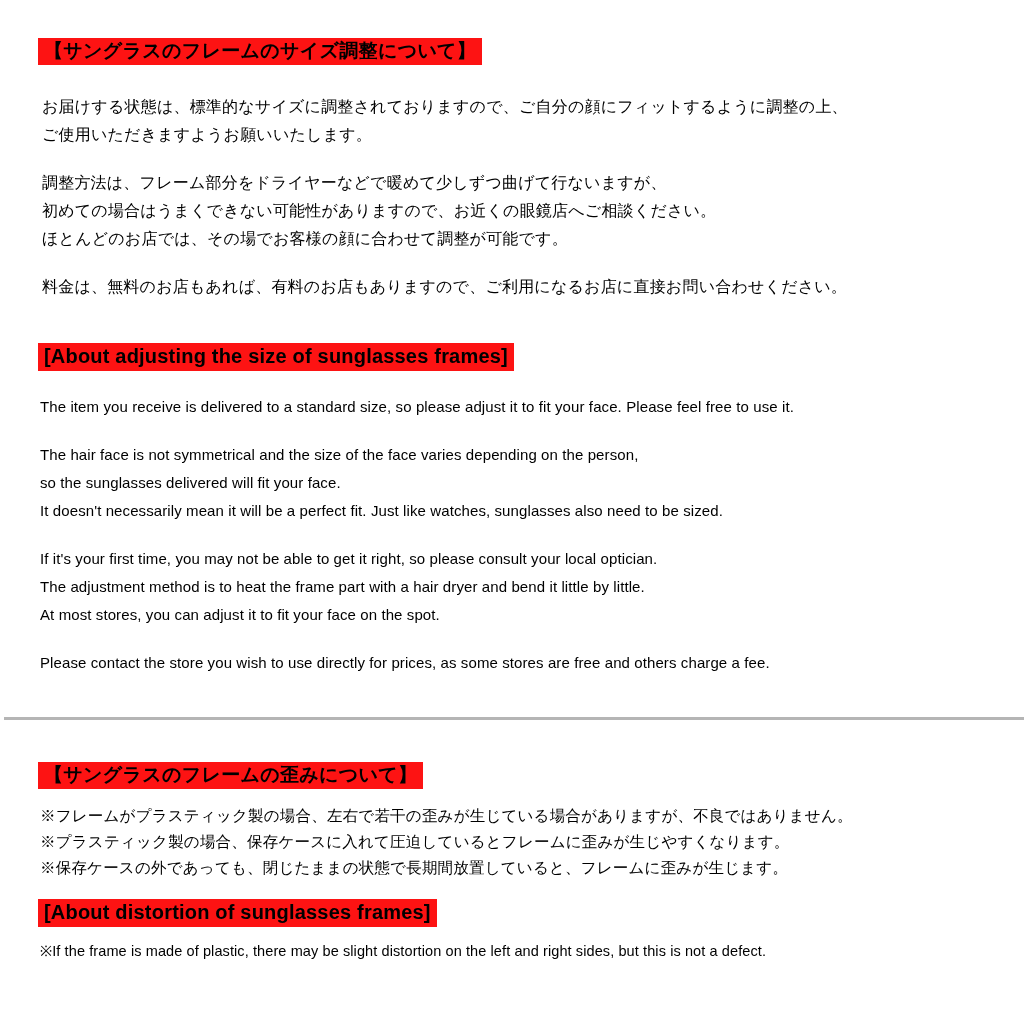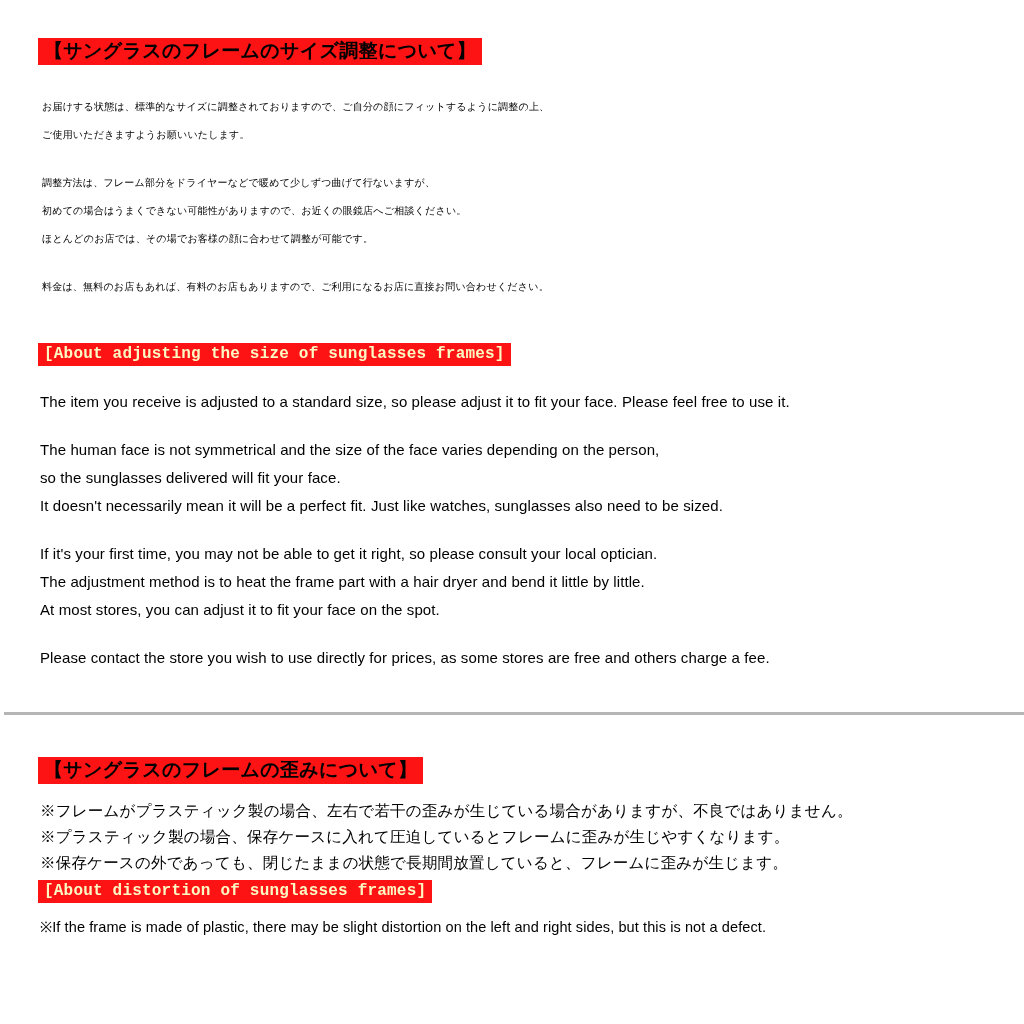--- a/index.html
+++ b/index.html
@@ -27,30 +27,29 @@
     color: #000000;
     font-weight: bold;
     padding: 2px 6px 3px 6px;
     line-height: 1.15;
   }
   .jp-head {
     font-size: 19px;
     letter-spacing: 0.3px;
   }
   .en-head {
-    font-size: 16px;
+    font-size: 20px;
     letter-spacing: 0.2px;
-    color: #fef9c3;
-    font-family: Liberation Mono, monospace;
+    color: #000000;
   }
   .block {
     margin: 0;
   }
   .jp-body {
-    font-size: 10px;
+    font-size: 16px;
     line-height: 28px;
     letter-spacing: 0.2px;
     color: #000;
   }
   .en-body {
     font-size: 15px;
     line-height: 28px;
     letter-spacing: 0.1px;
     color: #000;
   }
@@ -83,21 +82,21 @@
   .sec3-head {
     margin-top: 42px;
     margin-bottom: 14px;
   }
   .sec3-body {
     margin-left: 2px;
     font-size: 15.5px;
     line-height: 26px;
   }
   .sec4-head {
-    margin-top: 4px;
+    margin-top: 18px;
     margin-bottom: 12px;
   }
   .sec4-body {
     margin-left: 2px;
     font-size: 14.5px;
     line-height: 25px;
   }
   .line {
     display: block;
     white-space: nowrap;
@@ -126,24 +125,24 @@
       <span class="line">料金は、無料のお店もあれば、有料のお店もありますので、ご利用になるお店に直接お問い合わせください。</span>
     </p>
   </div>
 
   <div class="block sec2-head">
     <span class="highlight en-head">[About adjusting the size of sunglasses frames]</span>
   </div>
 
   <div class="en-body sec2-body">
     <p class="para">
-      <span class="line">The item you receive is adjusted to a standard size, so please adjust it to fit your face. Please feel free to use it.</span>
+      <span class="line">The item you receive is delivered to a standard size, so please adjust it to fit your face. Please feel free to use it.</span>
     </p>
     <p class="para">
-      <span class="line">The human face is not symmetrical and the size of the face varies depending on the person,</span>
+      <span class="line">The hair face is not symmetrical and the size of the face varies depending on the person,</span>
       <span class="line">so the sunglasses delivered will fit your face.</span>
       <span class="line">It doesn't necessarily mean it will be a perfect fit. Just like watches, sunglasses also need to be sized.</span>
     </p>
     <p class="para">
       <span class="line">If it's your first time, you may not be able to get it right, so please consult your local optician.</span>
       <span class="line">The adjustment method is to heat the frame part with a hair dryer and bend it little by little.</span>
       <span class="line">At most stores, you can adjust it to fit your face on the spot.</span>
     </p>
     <p class="para">
       <span class="line">Please contact the store you wish to use directly for prices, as some stores are free and others charge a fee.</span>

